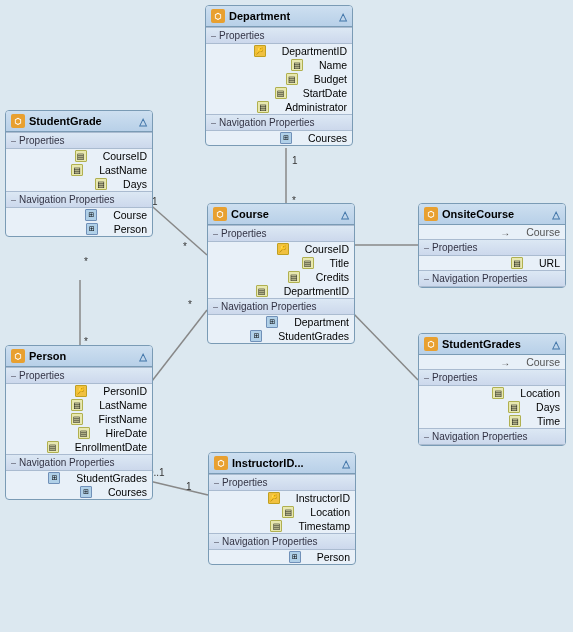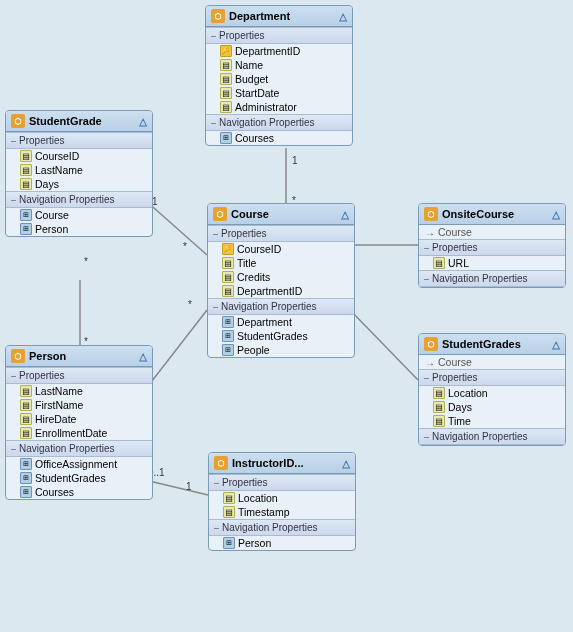--- a/index.html
+++ b/index.html
@@ -72,22 +72,23 @@
       gap: 3px;
     }
     .section-collapse {
       color: #556;
       font-size: 9px;
     }
     .entity-item {
       padding: 1px 5px 1px 14px;
       display: flex;
       align-items: center;
-      gap: 3px;
+      gap: 16px;
       white-space: nowrap;
+      justify-content: flex-end;
     }
     .prop-icon {
       width: 12px;
       height: 12px;
       display: inline-flex;
       align-items: center;
       justify-content: center;
       flex-shrink: 0;
     }
     .key-icon {
@@ -242,24 +243,20 @@
       <span>Navigation Properties</span>
     </div>
     <div class="entity-item">
       <span class="prop-icon nav-icon">⊞</span>
       <span>Department</span>
     </div>
     <div class="entity-item">
       <span class="prop-icon nav-icon">⊞</span>
       <span>StudentGrades</span>
     </div>
-    <div class="entity-item">
-      <span class="prop-icon nav-icon">⊞</span>
-      <span>People</span>
-    </div>
   </div>
 
   <div class="entity-box" style="top:110px; left:5px; width:148px;">
     <div class="entity-header">
       <div class="entity-header-left">
         <span class="entity-header-icon">⬡</span>
         <span>StudentGrade</span>
       </div>
       <span class="entity-header-btn">△</span>
     </div>
@@ -299,42 +296,42 @@
         <span class="entity-header-icon">⬡</span>
         <span>Person</span>
       </div>
       <span class="entity-header-btn">△</span>
     </div>
     <div class="section-header">
       <span class="section-collapse">–</span>
       <span>Properties</span>
     </div>
     <div class="entity-item">
+      <span class="prop-icon key-icon">🔑</span>
+      <span>PersonID</span>
+    </div>
+    <div class="entity-item">
       <span class="prop-icon field-icon">▤</span>
       <span>LastName</span>
     </div>
     <div class="entity-item">
       <span class="prop-icon field-icon">▤</span>
       <span>FirstName</span>
     </div>
     <div class="entity-item">
       <span class="prop-icon field-icon">▤</span>
       <span>HireDate</span>
     </div>
     <div class="entity-item">
       <span class="prop-icon field-icon">▤</span>
       <span>EnrollmentDate</span>
     </div>
     <div class="section-header">
       <span class="section-collapse">–</span>
       <span>Navigation Properties</span>
-    </div>
-    <div class="entity-item">
-      <span class="prop-icon nav-icon">⊞</span>
-      <span>OfficeAssignment</span>
     </div>
     <div class="entity-item">
       <span class="prop-icon nav-icon">⊞</span>
       <span>StudentGrades</span>
     </div>
     <div class="entity-item">
       <span class="prop-icon nav-icon">⊞</span>
       <span>Courses</span>
     </div>
   </div>
@@ -405,20 +402,24 @@
         <span class="entity-header-icon">⬡</span>
         <span>InstructorID...</span>
       </div>
       <span class="entity-header-btn">△</span>
     </div>
     <div class="section-header">
       <span class="section-collapse">–</span>
       <span>Properties</span>
     </div>
     <div class="entity-item">
+      <span class="prop-icon key-icon">🔑</span>
+      <span>InstructorID</span>
+    </div>
+    <div class="entity-item">
       <span class="prop-icon field-icon">▤</span>
       <span>Location</span>
     </div>
     <div class="entity-item">
       <span class="prop-icon field-icon">▤</span>
       <span>Timestamp</span>
     </div>
     <div class="section-header">
       <span class="section-collapse">–</span>
       <span>Navigation Properties</span>

